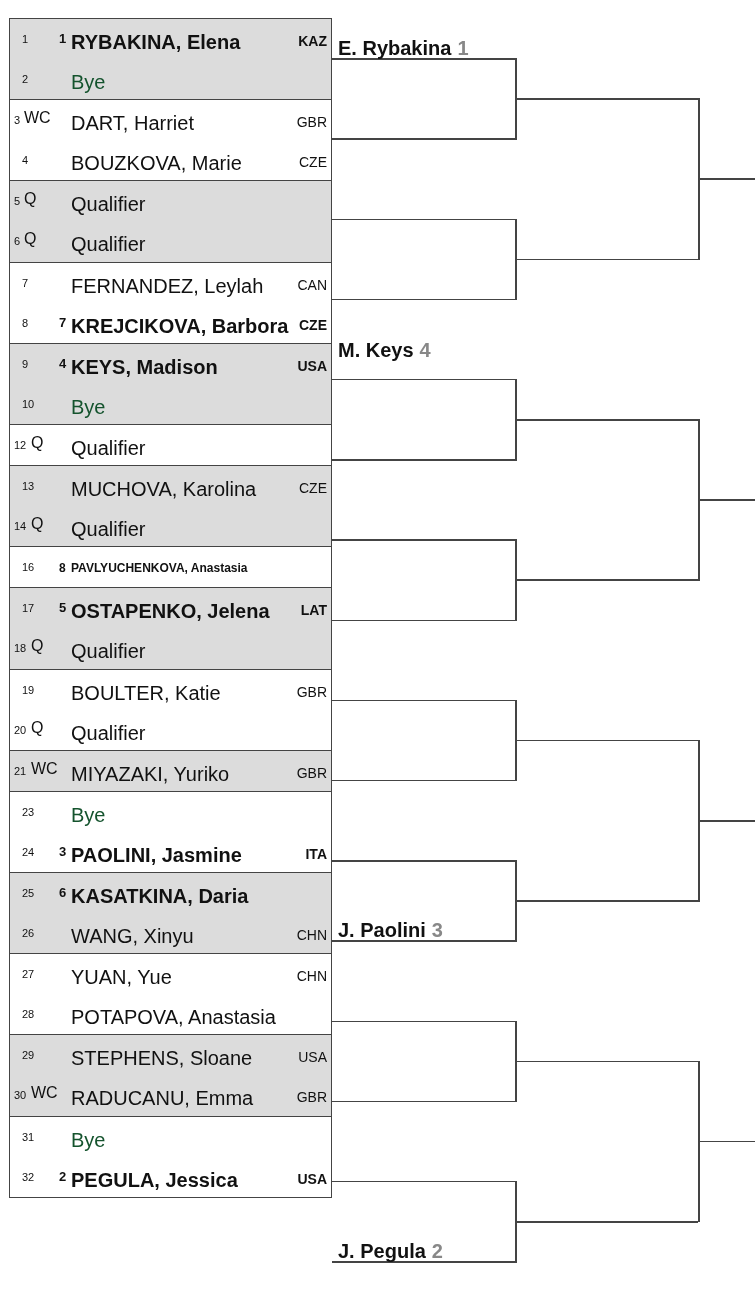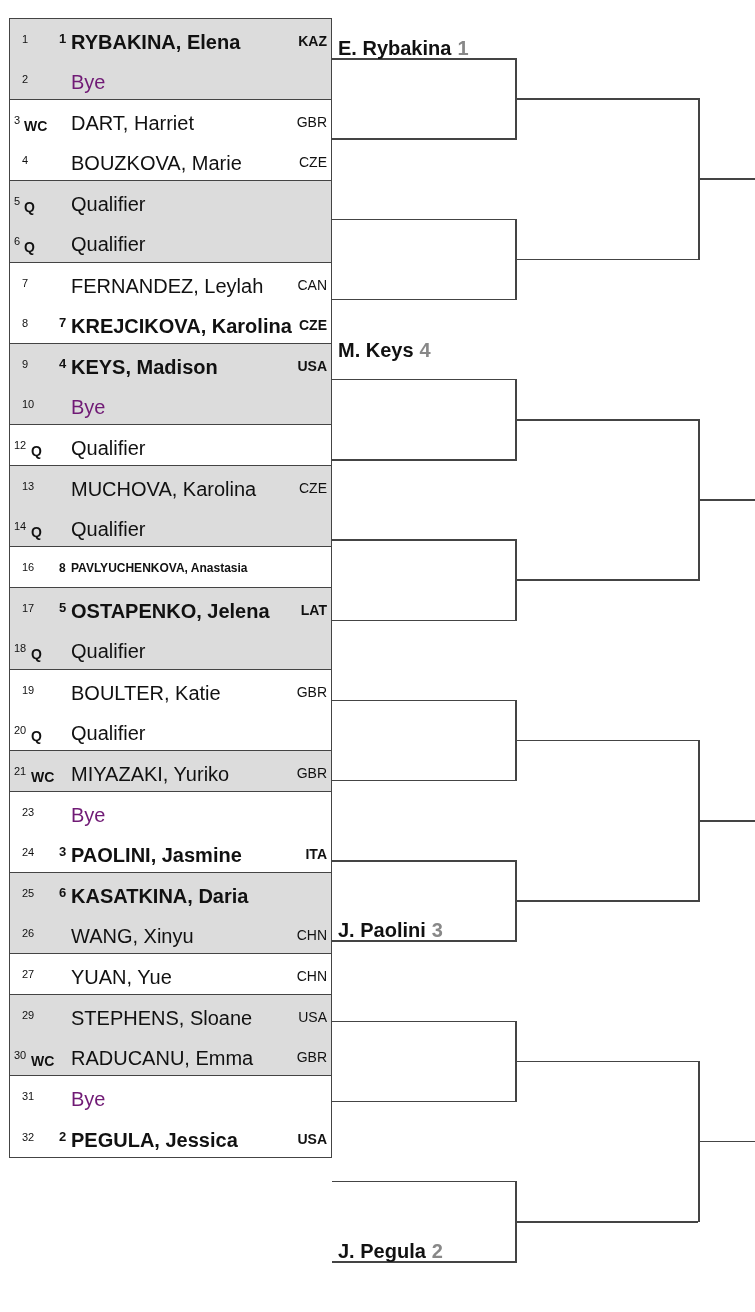--- a/index.html
+++ b/index.html
@@ -3,27 +3,27 @@
 <meta charset="utf-8">
 <style>
   html,body{margin:0;padding:0;background:#fff;}
   body{width:755px;height:1312px;position:relative;overflow:hidden;font-family:"Liberation Sans",sans-serif;color:#111;}
   .draw{position:absolute;left:9px;top:18px;width:323px;}
   .group{border:1px solid #444;border-top:none;box-sizing:border-box;}
   .group:first-child{border-top:1px solid #444;}
   .group.shaded{background:#dcdcdc;}
   .row{height:40.1px;position:relative;}
   .row .pos{position:absolute;left:12px;top:14px;font-size:11px;}
-  .row .tag{position:absolute;left:22px;top:18px;font-size:14px;font-weight:bold;}
+  .row .tag{position:absolute;left:22px;top:9px;font-size:16px;font-weight:normal;}
   .row .pos2{position:absolute;left:4px;top:14px;font-size:11px;}
   .row .seed{position:absolute;right:266px;top:12px;font-size:13px;font-weight:bold;}
   .row .name{position:absolute;left:61px;top:12px;font-size:20px;}
   .row .name.seeded{font-weight:bold;}
   .row .name.small{font-size:12px;top:14px;}
-  .row .name.bye{color:#701a75;}
+  .row .name.bye{color:#14532d;}
   .row .nat{position:absolute;right:4px;top:14px;font-size:14px;}
   .row .nat.seeded{font-weight:bold;}
   .line{position:absolute;background:#444;}
   .r1label{position:absolute;font-size:20px;font-weight:bold;}
   .r1label .s{color:#888;margin-left:6px;}
 </style>
 </head>
 <body>
 
 <div class="draw" id="draw">
@@ -66,21 +66,21 @@
     </div>
     <div class="group">
       <div class="row">
         <span class="pos">7</span>
         <span class="name">FERNANDEZ, Leylah</span>
         <span class="nat">CAN</span>
       </div>
       <div class="row">
         <span class="pos">8</span>
         <span class="seed" style="left:49px;right:auto;">7</span>
-        <span class="name seeded">KREJCIKOVA, Karolina</span>
+        <span class="name seeded">KREJCIKOVA, Barbora</span>
         <span class="nat seeded">CZE</span>
       </div>
     </div>
     <div class="group shaded">
       <div class="row">
         <span class="pos">9</span>
         <span class="seed" style="left:49px;right:auto;">4</span>
         <span class="name seeded">KEYS, Madison</span>
         <span class="nat seeded">USA</span>
       </div>
@@ -170,20 +170,24 @@
         <span class="pos">26</span>
         <span class="name">WANG, Xinyu</span>
         <span class="nat">CHN</span>
       </div>
     </div>
     <div class="group">
       <div class="row">
         <span class="pos">27</span>
         <span class="name">YUAN, Yue</span>
         <span class="nat">CHN</span>
+      </div>
+      <div class="row">
+        <span class="pos">28</span>
+        <span class="name">POTAPOVA, Anastasia</span>
       </div>
     </div>
     <div class="group shaded">
       <div class="row">
         <span class="pos">29</span>
         <span class="name">STEPHENS, Sloane</span>
         <span class="nat">USA</span>
       </div>
       <div class="row">
         <span class="pos2">30</span>

